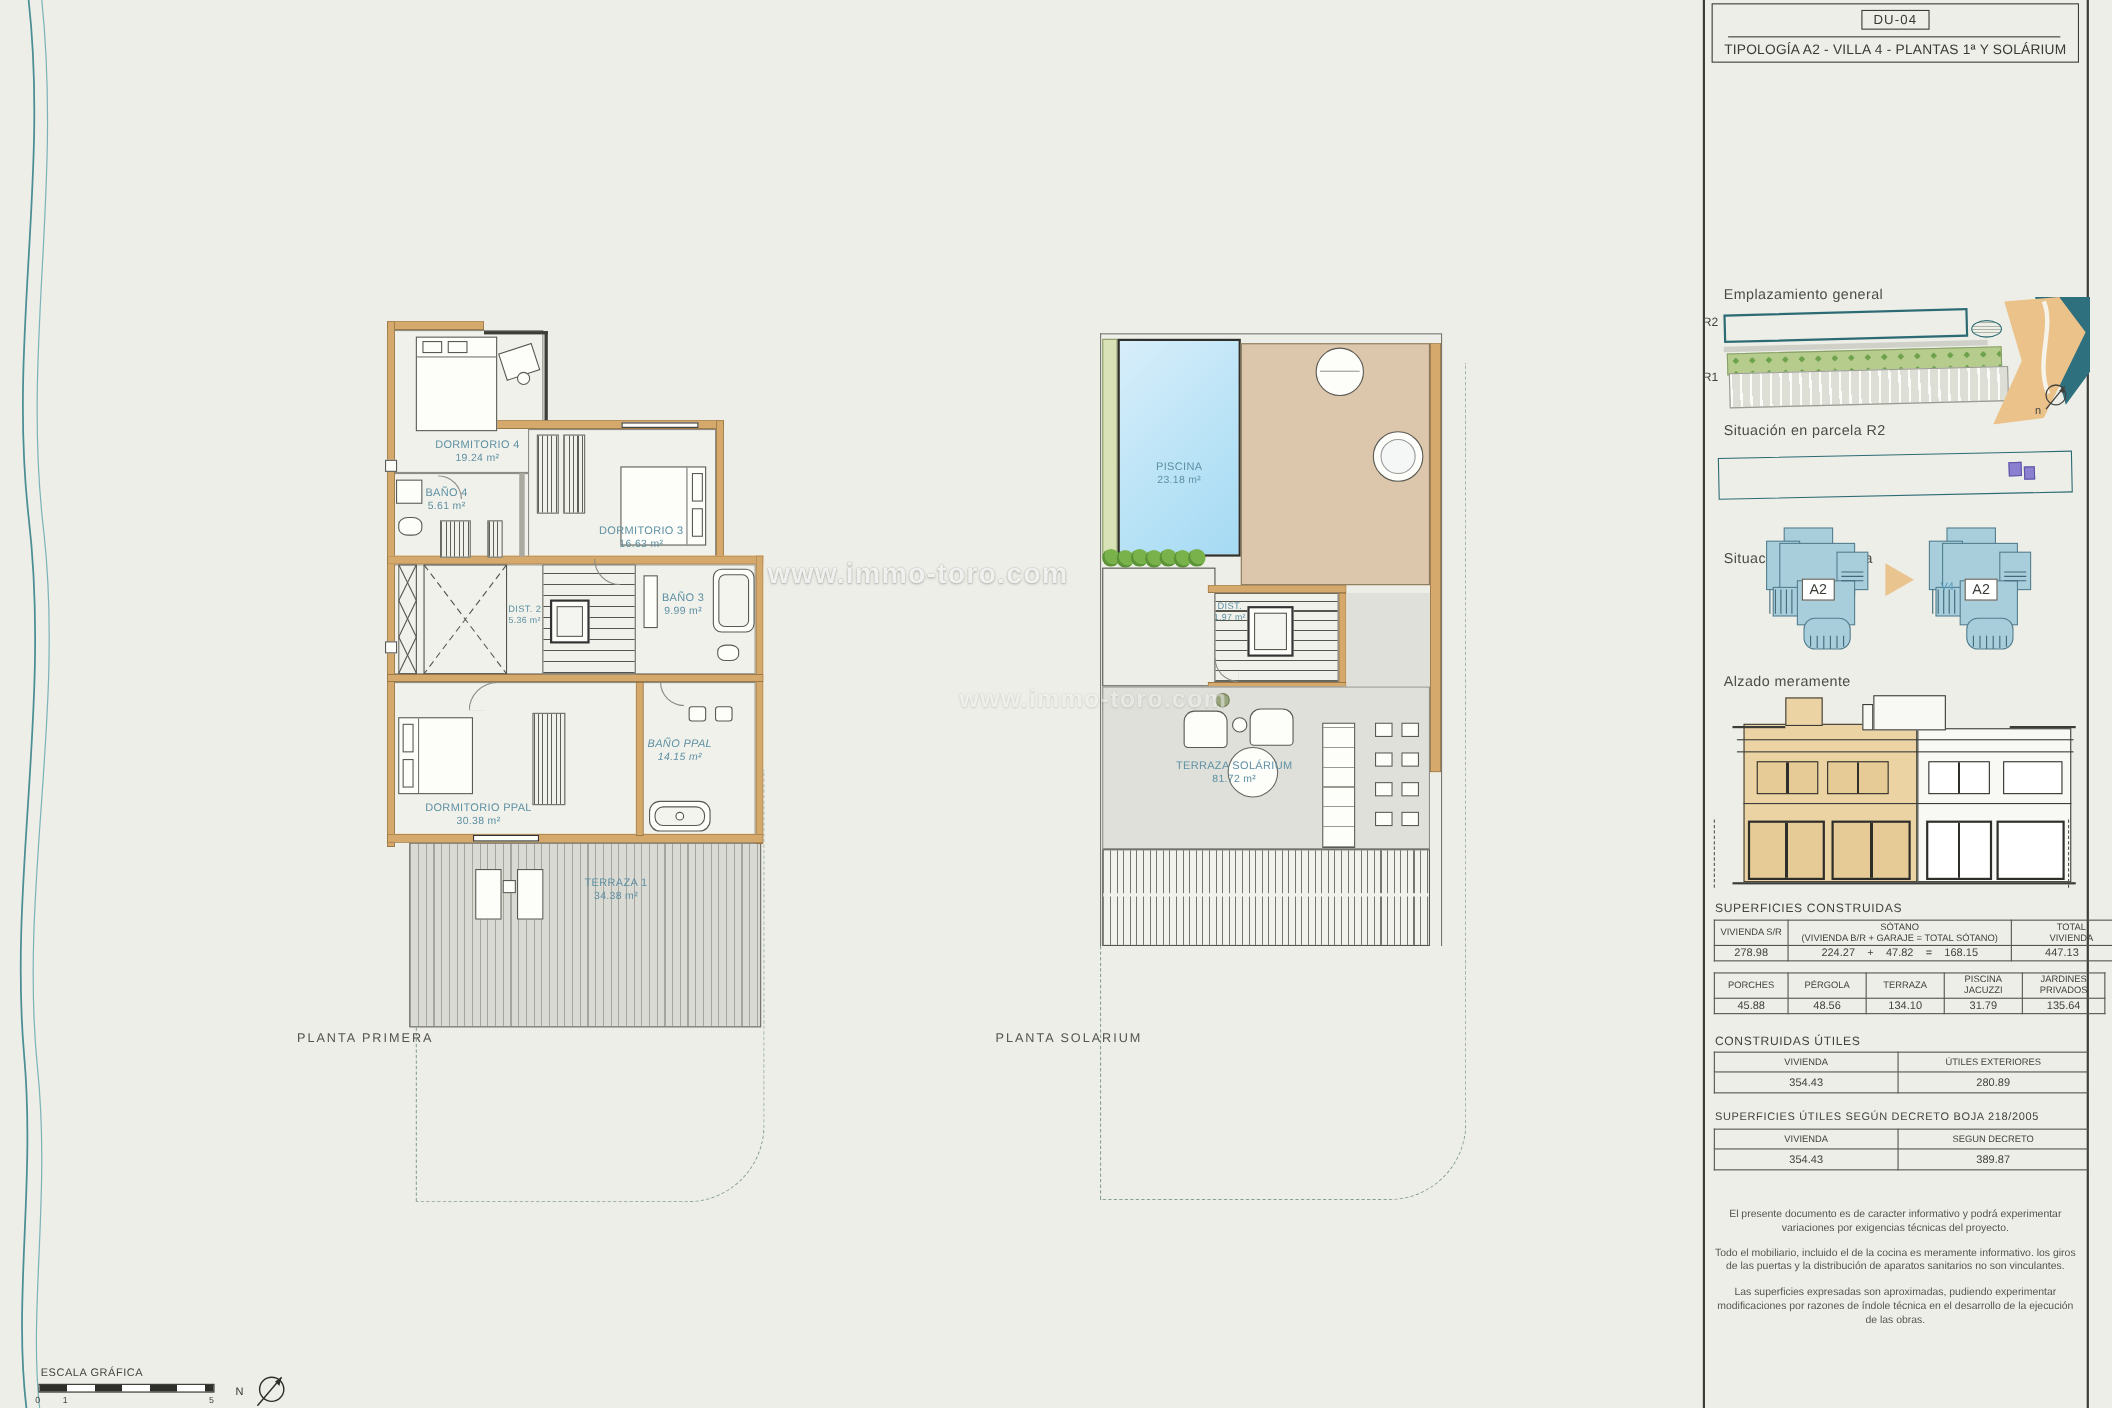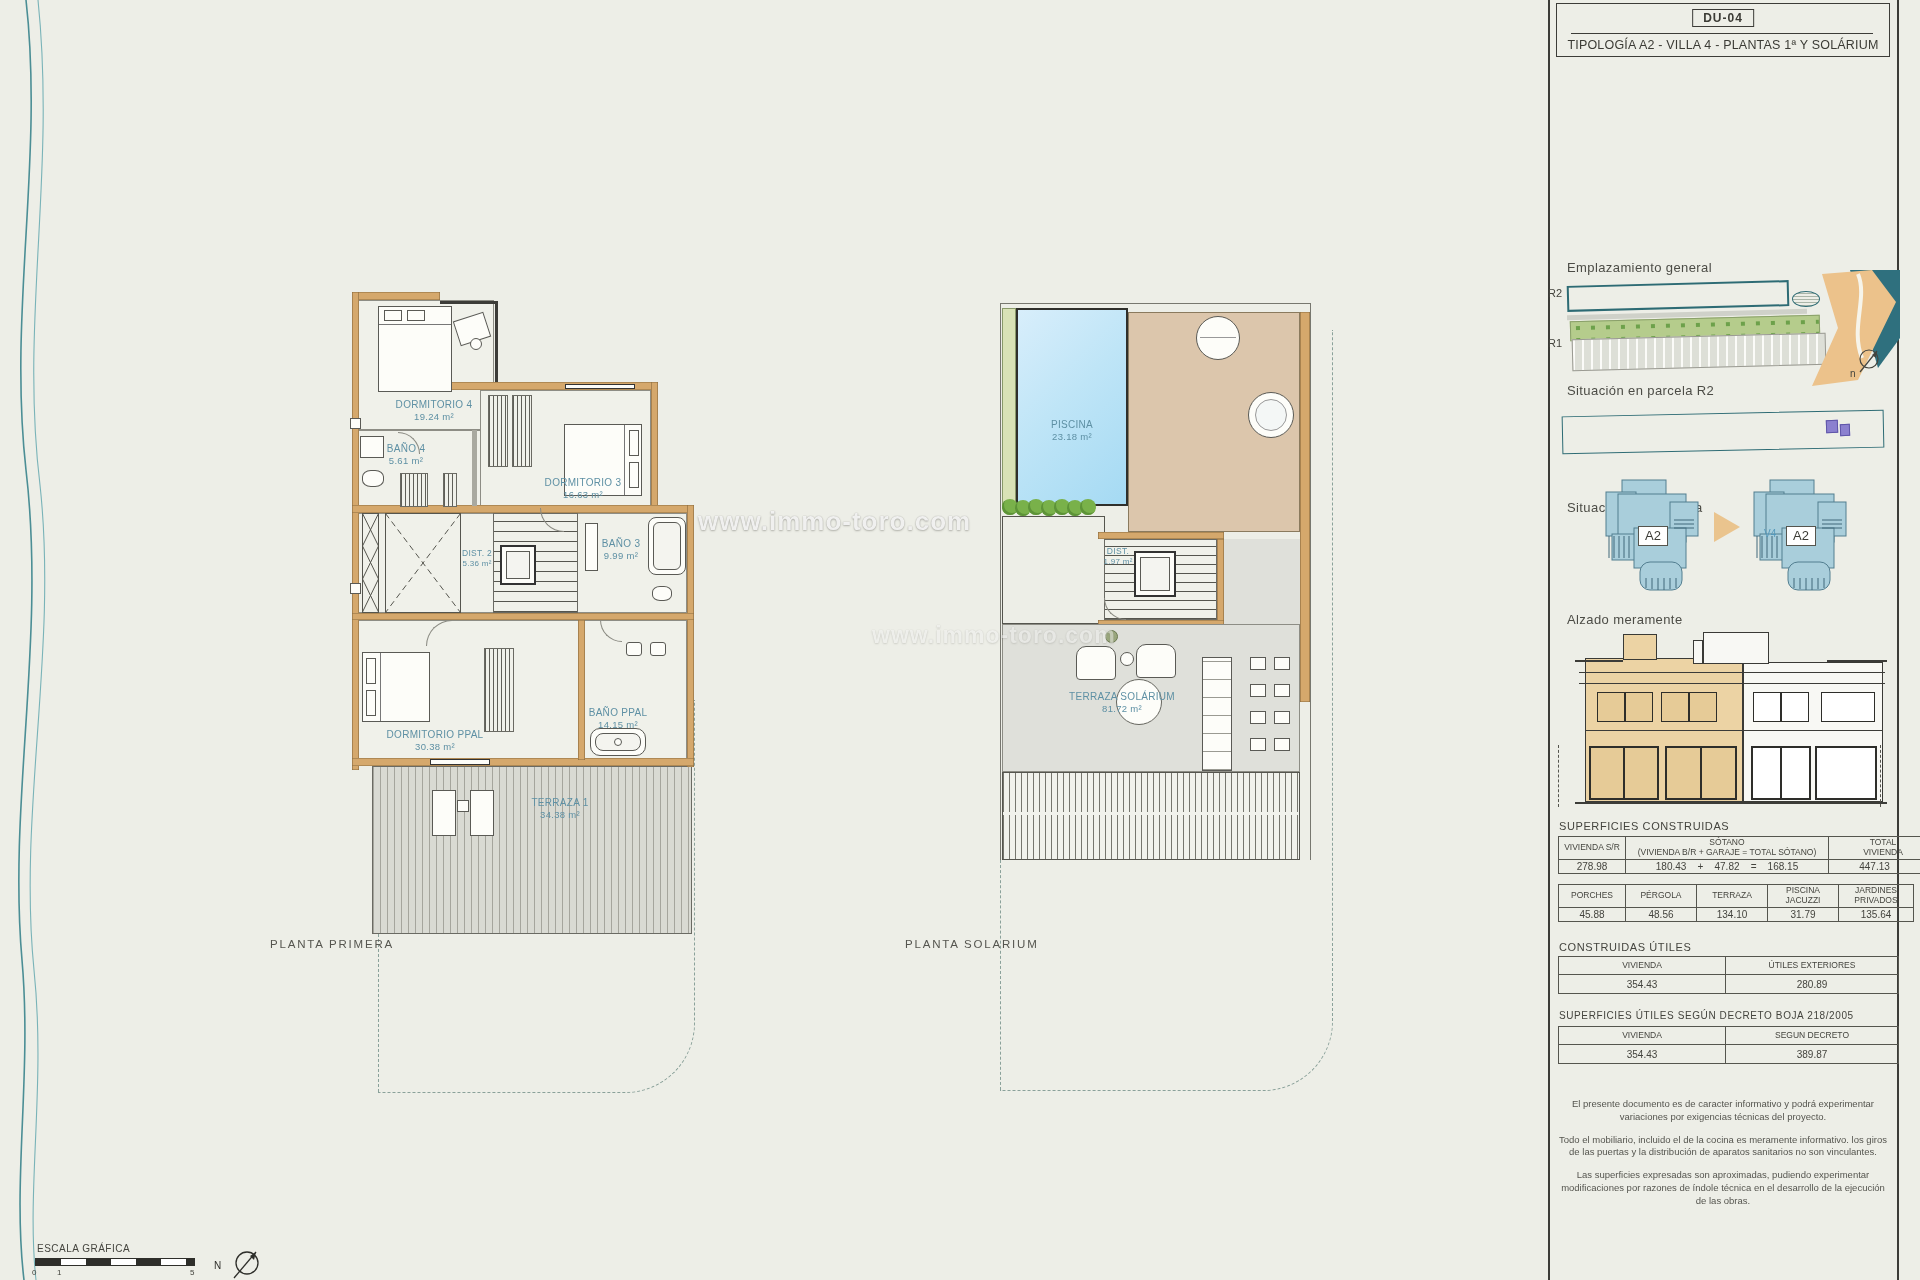--- a/index.html
+++ b/index.html
@@ -157,21 +157,21 @@
     <div class="a">5.36 m²</div>
   </div>
   <div class="rl" style="left:621px;top:537px;">
     <div>BAÑO 3</div>
     <div class="a">9.99 m²</div>
   </div>
   <div class="rl" style="left:435px;top:728px;">
     <div>DORMITORIO PPAL</div>
     <div class="a">30.38 m²</div>
   </div>
-  <div class="rl" style="left:618px;top:706px;">
+  <div class="rl" style="left:618px;top:670px;font-style:italic;">
     <div>BAÑO PPAL</div>
     <div class="a">14.15 m²</div>
   </div>
   <div class="rl" style="left:560px;top:796px;">
     <div>TERRAZA 1</div>
     <div class="a">34.38 m²</div>
   </div>
   <div class="ptitle" style="left:270px;top:938px;">PLANTA PRIMERA</div>
 
   <div class="ln" style="left:1000px;top:303px;width:310px;height:1px;background:#77776f;"></div>
@@ -243,21 +243,21 @@
   </div>
   <div class="ptitle" style="left:905px;top:938px;">PLANTA SOLARIUM</div>
 
   <div class="wm" style="left:698px;top:506px;font-size:26px;">www.immo-toro.com</div>
   <div class="wm" style="left:872px;top:622px;font-size:23px;opacity:.5;">www.immo-toro.com</div>
 
   <div class="ln" style="left:1548px;top:0;width:1.5px;height:1280px;"></div>
   <div class="ln" style="left:1897px;top:0;width:1.5px;height:1280px;"></div>
 
   <div class="abs" style="left:1556px;top:3px;width:334px;height:54px;border:1.5px solid #3c3c38;box-sizing:border-box;">
-    <div class="abs" style="left:50%;top:5px;transform:translateX(-50%);border:1px solid #3c3c38;padding:1px 10px;font-size:12px;color:#3b3b35;letter-spacing:1px;font-weight:bold;">DU-04</div>
+    <div class="abs" style="left:50%;top:5px;transform:translateX(-50%);border:1px solid #3c3c38;padding:1px 10px;font-size:12px;color:#3b3b35;letter-spacing:1px;">DU-04</div>
     <div class="ln" style="left:14px;top:29px;width:302px;height:1px;"></div>
     <div class="abs" style="left:0;top:34px;width:100%;text-align:center;font-size:12.5px;color:#3b3b35;letter-spacing:.2px;">TIPOLOGÍA A2 - VILLA 4 - PLANTAS 1ª Y SOLÁRIUM</div>
   </div>
 
   <div class="sh" style="left:1567px;top:260px;">Emplazamiento general</div>
   <div class="abs" style="left:1548px;top:287px;font-size:11px;color:#44443e;">R2</div>
   <div class="abs" style="left:1567px;top:283px;width:222px;height:26px;transform:rotate(-1.5deg);border:2px solid #2d6b74;box-sizing:border-box;background:#cfd9d4 repeating-linear-gradient(90deg,rgba(110,115,110,.7) 0 1px,transparent 1px 7px),#cfd9d4 repeating-linear-gradient(0deg,rgba(110,115,110,.5) 0 1px,transparent 1px 6px);"></div>
   <div class="abs" style="left:1792px;top:291px;width:26px;height:14px;border:1px solid #2d6b74;border-radius:50%;background:repeating-linear-gradient(0deg,#aab5a8 0 1px,transparent 1px 3px);"></div>
   <div class="abs" style="left:1567px;top:312px;width:240px;height:5px;background:#cfd1c9;transform:rotate(-1.5deg);"></div>
   <div class="abs" style="left:1548px;top:337px;font-size:11px;color:#44443e;">R1</div>
@@ -375,21 +375,21 @@
         <div>(VIVIENDA B/R + GARAJE = TOTAL SÓTANO)</div>
       </td>
       <td class="hd" style="width:70px;padding-left:19px;">
         <div>TOTAL</div>
         <div>VIVIENDA</div>
       </td>
     </tr>
     <tr>
       <td class="vl">278.98</td>
       <td class="vl">
-        <span>180.43</span>&nbsp;&nbsp;&nbsp;
+        <span>224.27</span>&nbsp;&nbsp;&nbsp;
         <span>+</span>&nbsp;&nbsp;&nbsp;
         <span>47.82</span>&nbsp;&nbsp;&nbsp;
         <span>=</span>&nbsp;&nbsp;&nbsp;
         <span>168.15</span>
       </td>
       <td class="vl">447.13</td>
     </tr>
   </tbody>
     </table>
   <table class="stb" style="left:1558px;top:884px;width:330px;">

